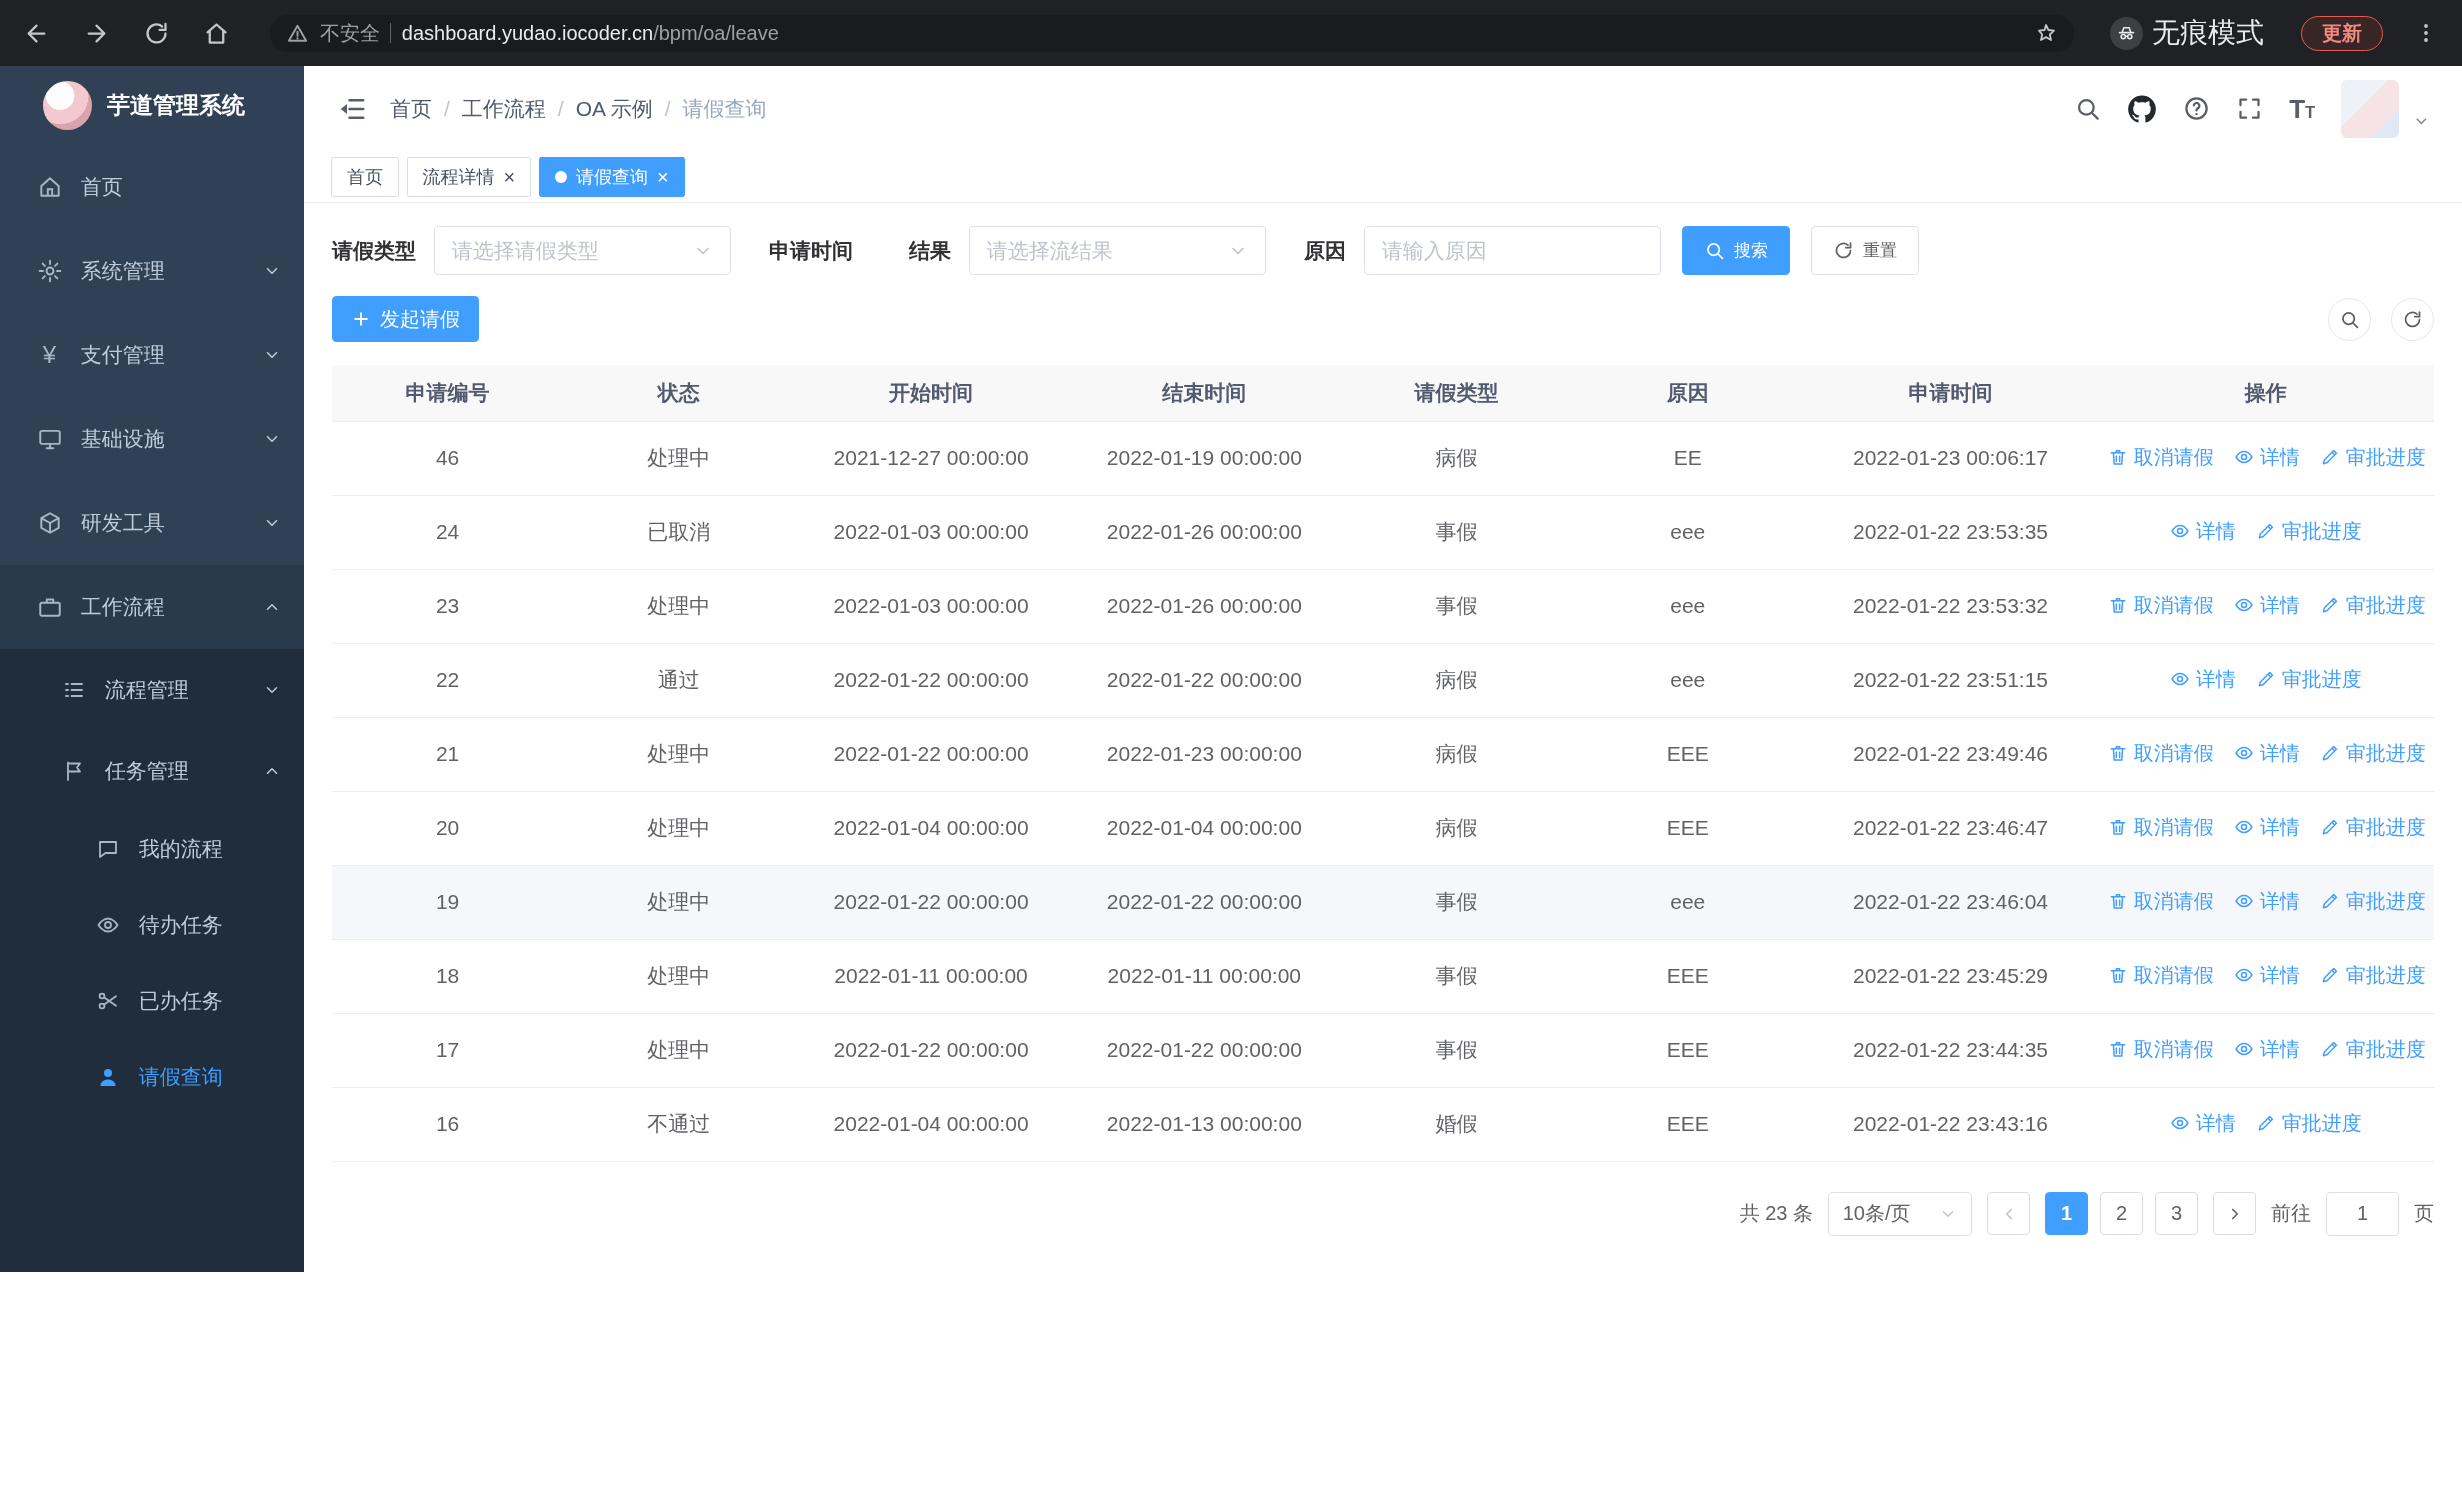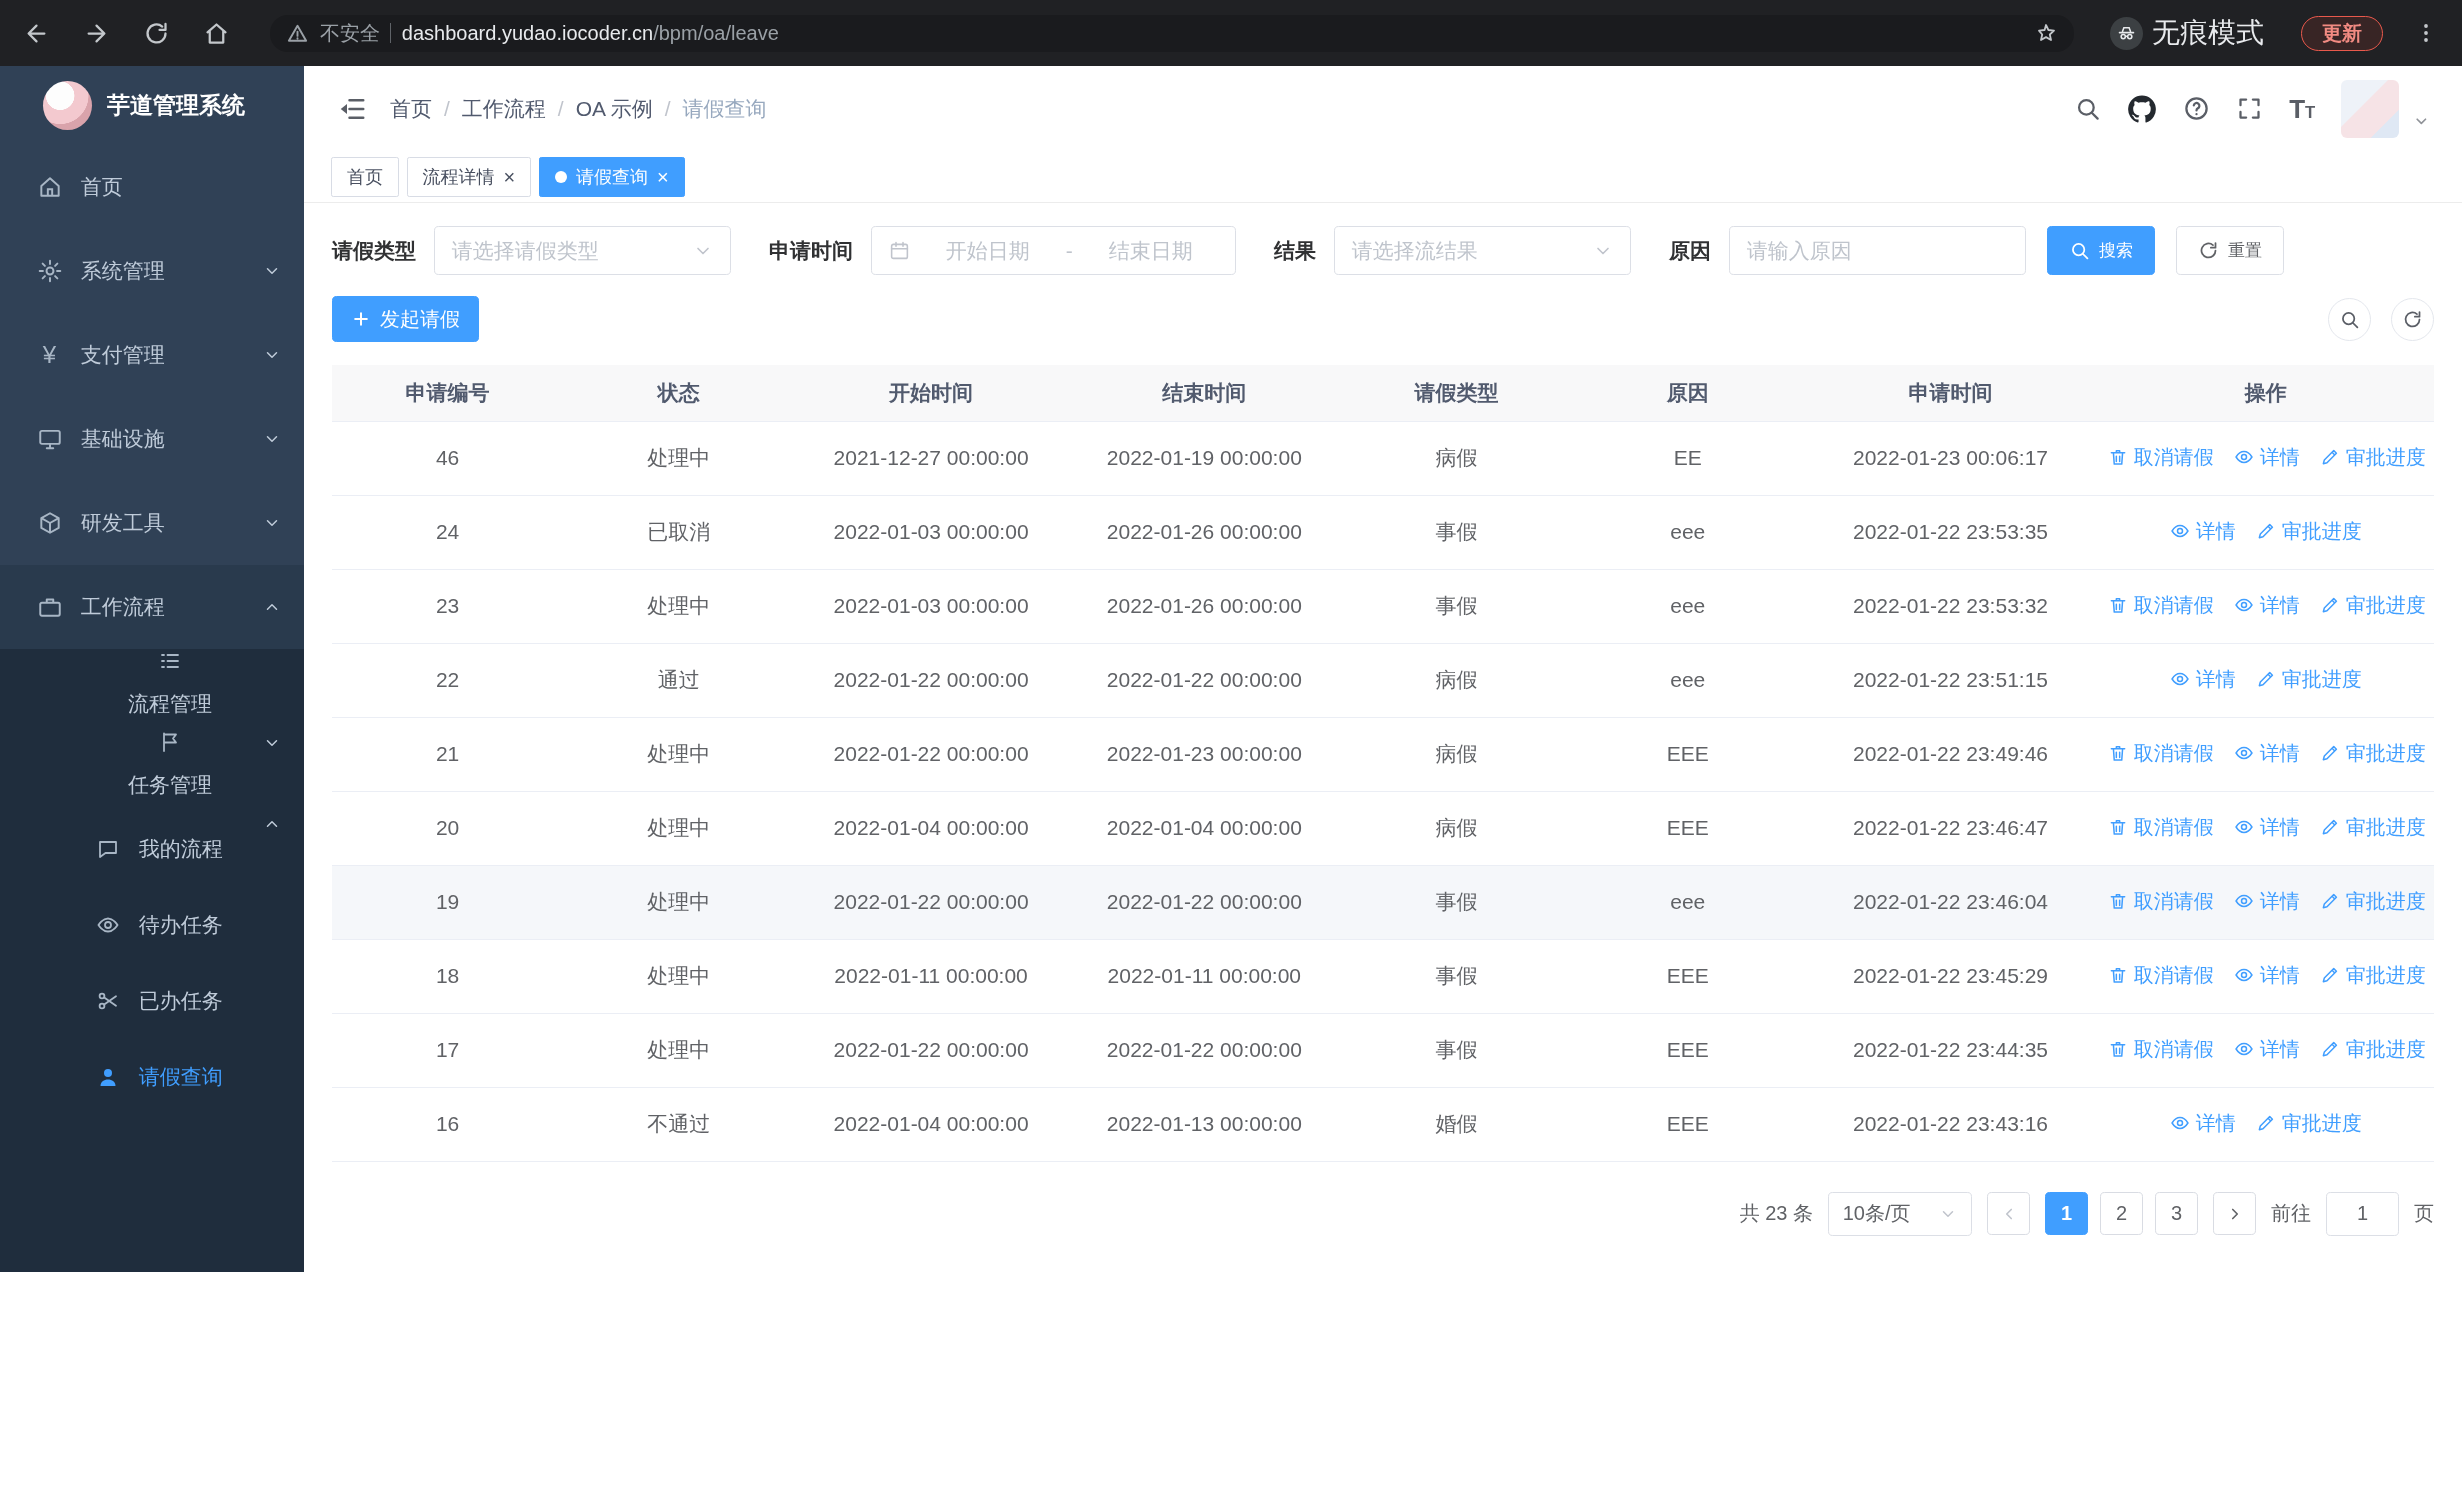--- a/index.html
+++ b/index.html
@@ -22,21 +22,21 @@
   
   .app { display:flex; height:1206px; }
   .sidebar { width:304px; background:#304156; color:#bfcbd9; display:flex; flex-direction:column; flex:0 0 auto; }
   .logo-row { height:79px; display:flex; align-items:center; gap:15px; padding-left:43px; }
   .logo-avatar { width:49px; height:49px; border-radius:50%; background:radial-gradient(circle at 35% 30%, #fdfdfd 0 30%, #f3c9cf 31% 60%, #d9a3ab 61% 100%); flex:0 0 auto; }
   .logo-title { color:#fff; font-size:23px; font-weight:700; }
   .menu-item, .sub-item, .leaf-item { display:flex; align-items:center; gap:16.7px; cursor:pointer; }
   .menu-item { height:84px; padding:0 23px 0 35px; }
   .menu-item.open { background:#293a4d; }
   .submenu { background:#1f2d3d; flex:1; }
-  .sub-item { height:81px; padding:0 23px 0 59px;flex-direction:column; }
+  .sub-item { height:81px; padding:0 23px 0 59px; }
   .leaf-item { height:76px; padding:0 23px 0 93px; }
   .mi-icon { width:29px; display:flex; justify-content:center; color:#a8b6c5; flex:0 0 auto; }
   .mi-label { font-size:21px; }
   .mi-caret { margin-left:auto; color:#bfcbd9; }
   .mi-caret.up svg { transform:rotate(180deg); }
   .leaf-item.active { color:#409eff; }
   .leaf-item.active .mi-icon { color:#409eff; }
   .yen-glyph { font-size:24px; line-height:1; }
 
   .main { flex:1; display:flex; flex-direction:column; min-width:0; }
@@ -399,31 +399,20 @@
         <div class="ctrl sel">
           <span class="ph">请选择请假类型</span>
           <span class="caret">
               <svg width="20" height="20" viewBox="0 0 24 24">
                 <path d="M6 9l6 6 6-6" fill="none" stroke="currentColor" stroke-width="2" stroke-linecap="round" stroke-linejoin="round"></path>
               </svg>
             </span>
         </div>
         <span class="f-gap"></span>
         <span class="f-label">申请时间</span>
-        <div class="ctrl dates">
-          <span class="caret">
-              <svg width="21" height="21" viewBox="0 0 24 24">
-                <rect x="3" y="5" width="18" height="16" rx="2" fill="none" stroke="currentColor" stroke-width="1.8"></rect>
-                <path d="M3 10h18M8 3v4M16 3v4" stroke="currentColor" stroke-width="1.8" stroke-linecap="round"></path>
-              </svg>
-            </span>
-          <span class="ph">开始日期</span>
-          <span class="d-sep">-</span>
-          <span class="ph">结束日期</span>
-        </div>
         <span class="f-gap"></span>
         <span class="f-label">结果</span>
         <div class="ctrl sel">
           <span class="ph">请选择流结果</span>
           <span class="caret">
               <svg width="20" height="20" viewBox="0 0 24 24">
                 <path d="M6 9l6 6 6-6" fill="none" stroke="currentColor" stroke-width="2" stroke-linecap="round" stroke-linejoin="round"></path>
               </svg>
             </span>
         </div>

